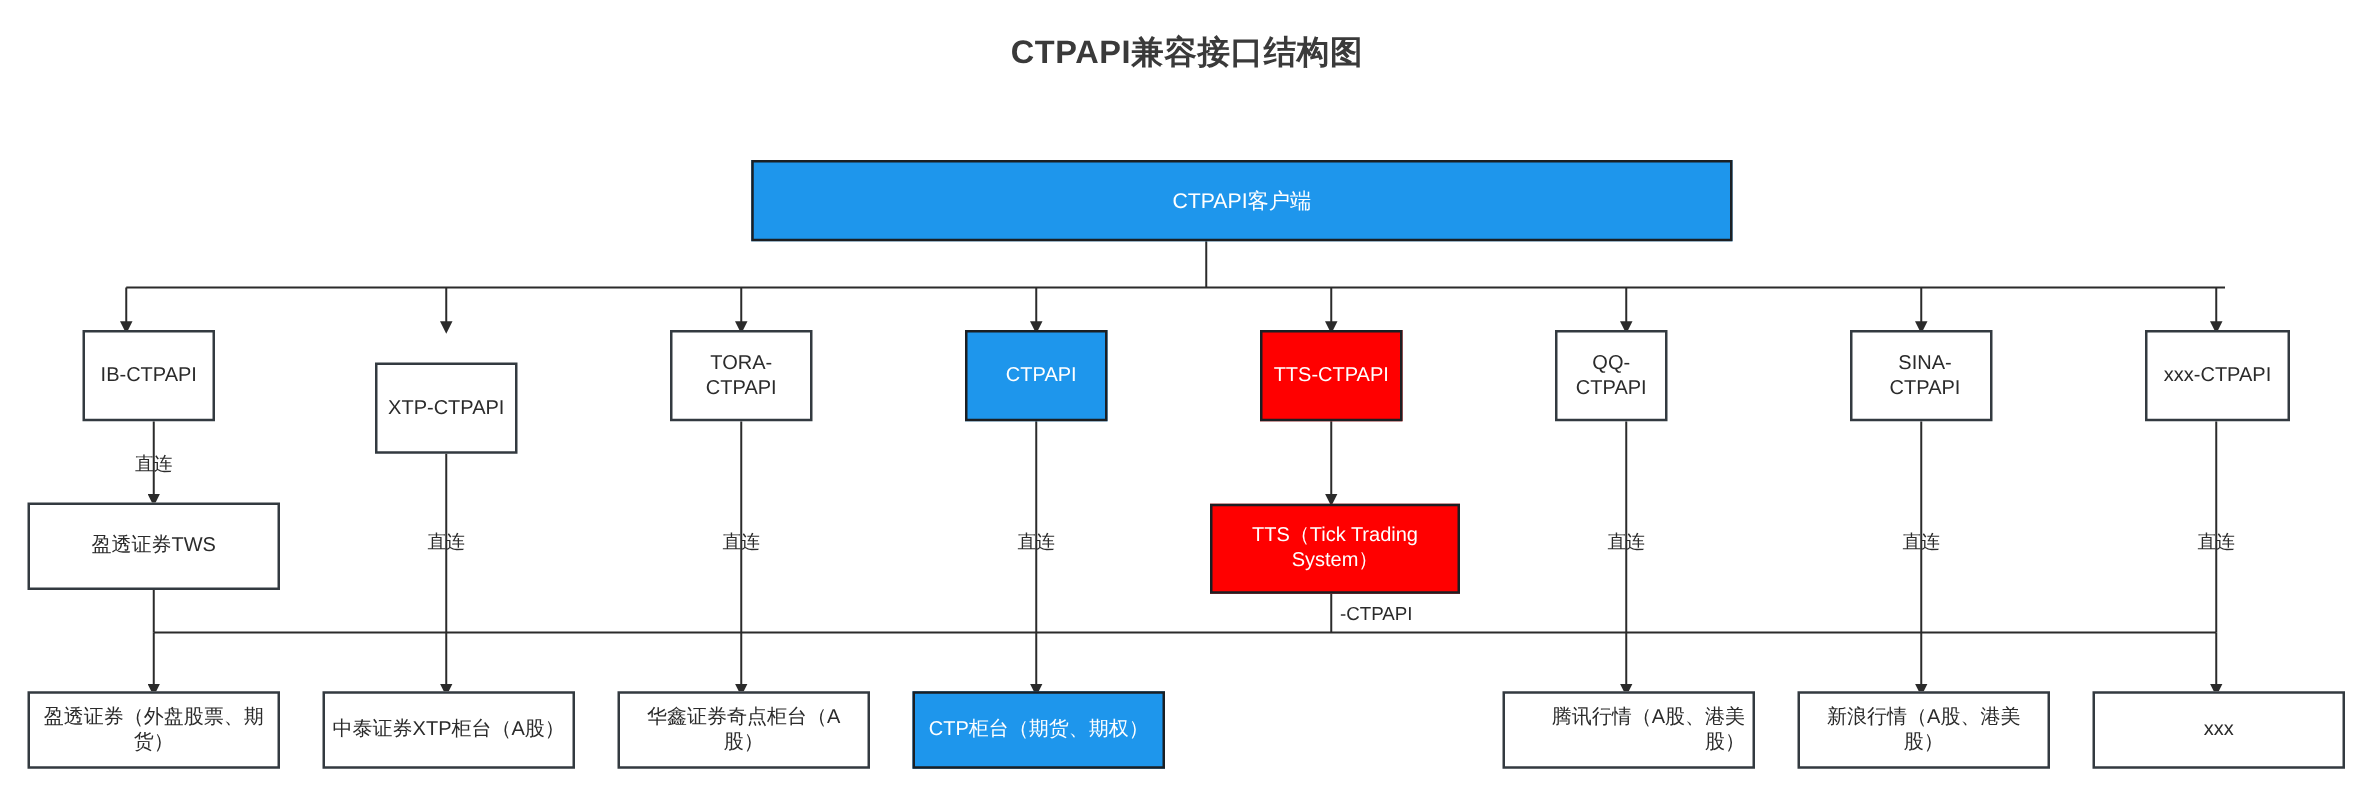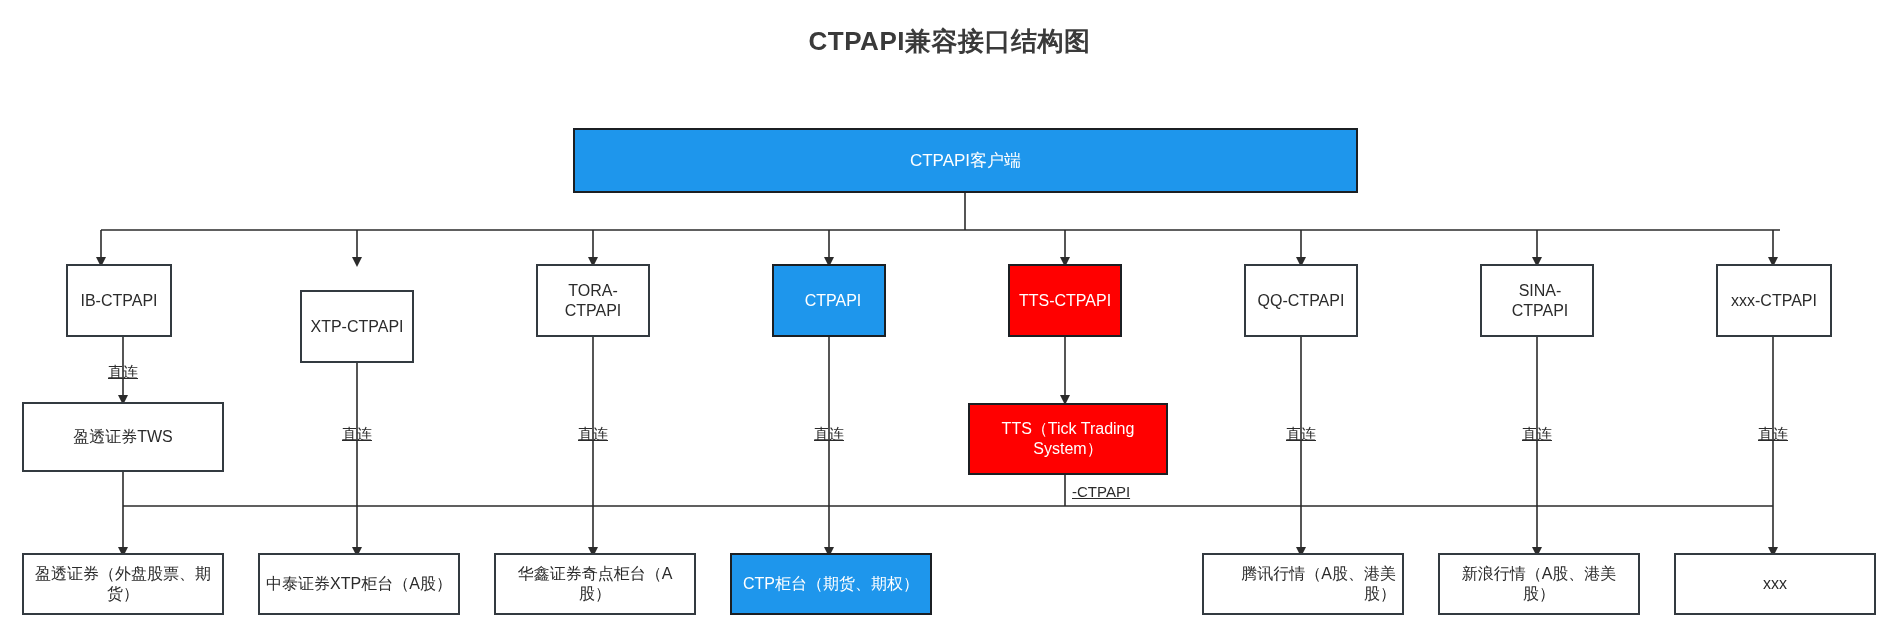--- a/index.html
+++ b/index.html
@@ -56,29 +56,29 @@
     color: #ffffff;
     border-color: #1b1f23;
   }
   .node.fill-red {
     background: #ff0000;
     color: #ffffff;
     border-color: #1b1f23;
   }
   .node.root {
     font-size: 17px;
+    margin-left: 28px;
   }
   .edge-label {
     position: absolute;
     font-size: 15px;
     color: #2b2b2b;
     white-space: nowrap;
     background: transparent;
     line-height: 1;
-    text-decoration: underline;
   }
   .edge-label.centered {
     transform: translateX(-50%);
   }
 </style>
 </head>
 <body>
 
 <div id="canvas">
 
@@ -145,21 +145,21 @@
   </div>
   <div class="node fill-white" style="left:536px; top:264px; width:114px; height:73px;">
     <span>TORA-CTPAPI</span>
   </div>
   <div class="node fill-blue" style="left:772px; top:264px; width:114px; height:73px;padding-left:14px;">
     <span>CTPAPI</span>
   </div>
   <div class="node fill-red" style="left:1008px; top:264px; width:114px; height:73px;">
     <span>TTS-CTPAPI</span>
   </div>
-  <div class="node fill-white" style="left:1244px; top:264px; width:114px; height:73px;justify-content:center;">
+  <div class="node fill-white" style="left:1244px; top:264px; width:90px; height:73px;justify-content:center;">
     <span>QQ-CTPAPI</span>
   </div>
   <div class="node fill-white" style="left:1480px; top:264px; width:114px; height:73px;padding-left:12px;">
     <span>SINA-CTPAPI</span>
   </div>
   <div class="node fill-white" style="left:1716px; top:264px; width:116px; height:73px;">
     <span>xxx-CTPAPI</span>
   </div>
 
   <div class="node fill-white" style="left:22px; top:402px; width:202px; height:70px;">

